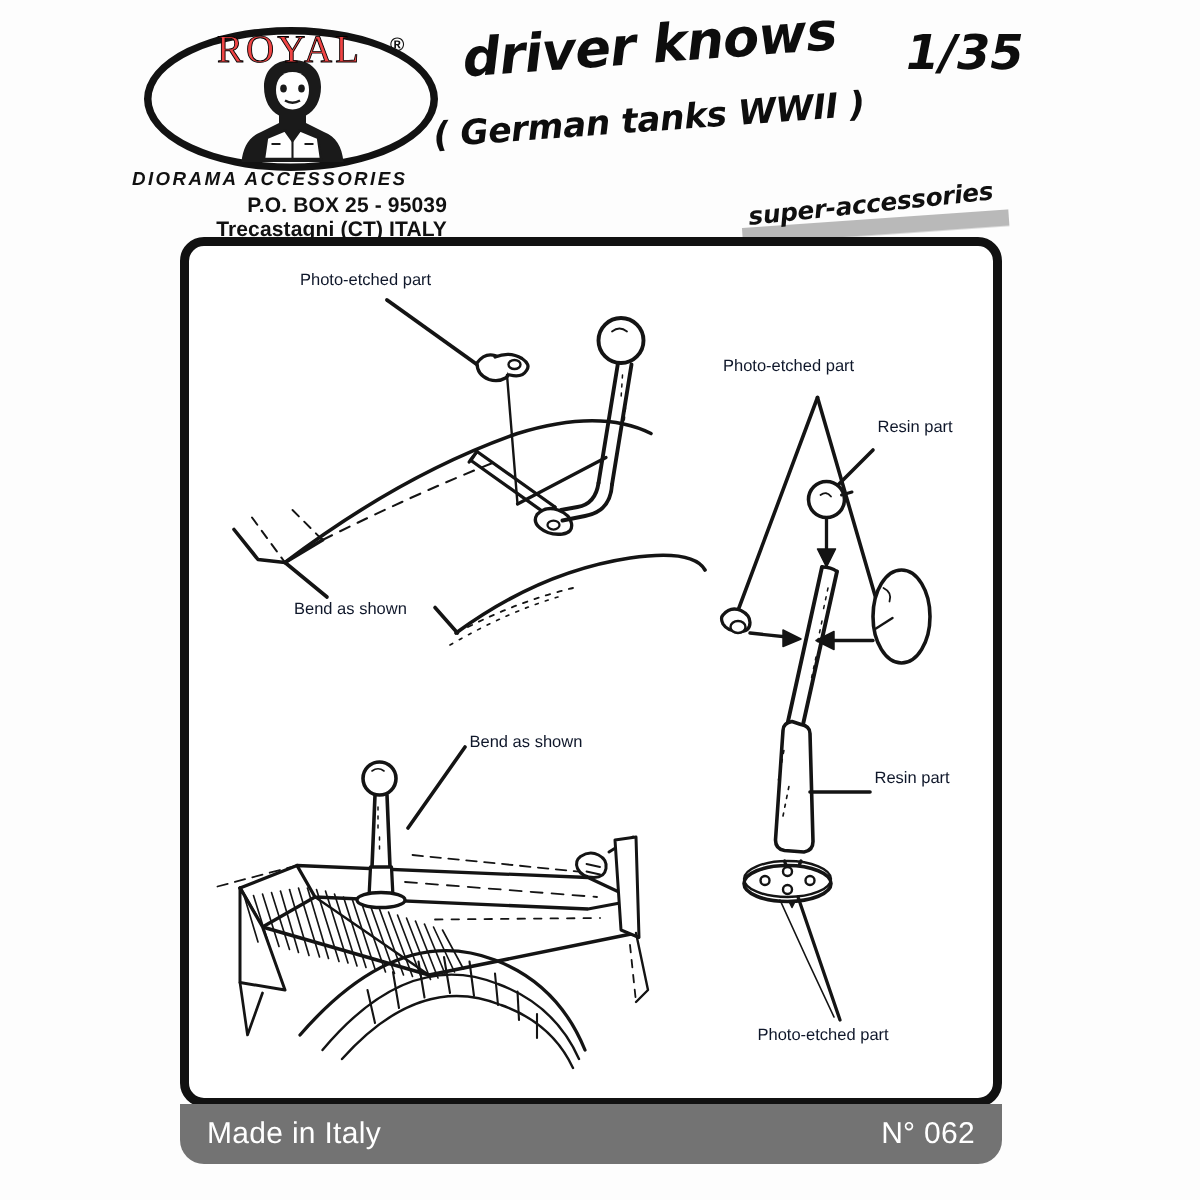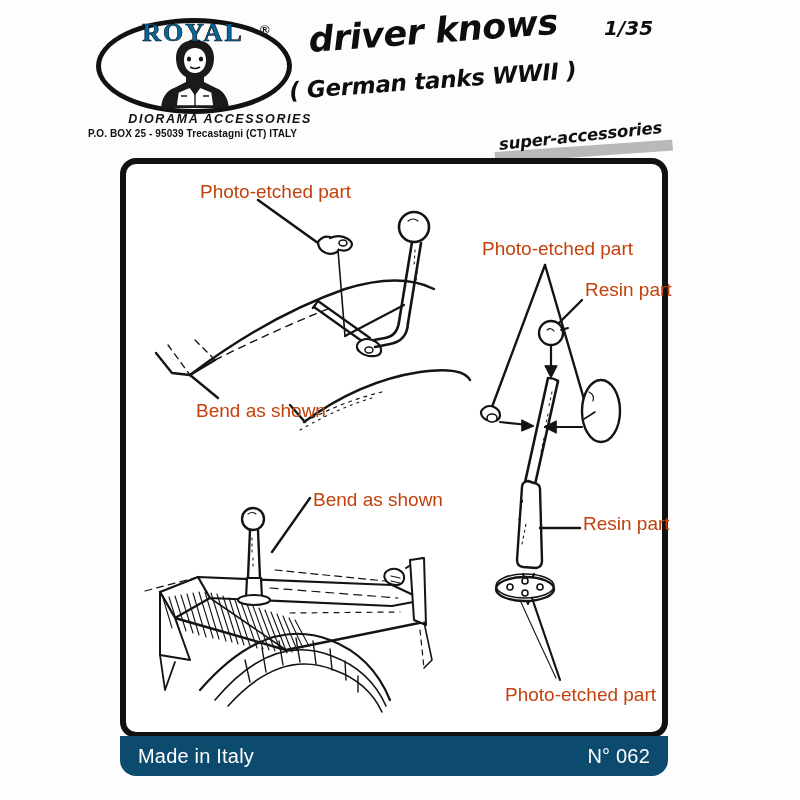--- a/index.html
+++ b/index.html
@@ -40,25 +40,25 @@
     border-radius: 50%;
     box-sizing: border-box;
   }
   .logo-word-top {
     position: absolute;
     left: 0;
     top: 6px;
     width: 210px;
     text-align: center;
     font-family: "Liberation Serif", serif;
-    font-weight: bold;
+    font-weight: normal;
     font-size: 26px;
     letter-spacing: 2px;
     -webkit-text-stroke: 0.6px #000;
-    color: #0369a1;
+    color: #ef4444;
     z-index: 4;
   }
   .logo-word-bottom {
     position: absolute;
     left: 0;
     top: 74px;
     width: 210px;
     text-align: center;
     font-family: "Liberation Serif", serif;
     font-weight: bold;
@@ -78,36 +78,36 @@
   .logo-figure {
     position: absolute;
     left: 68px;
     top: 24px;
     width: 78px;
     height: 76px;
     z-index: 3;
   }
   .logo-sub1 {
     position: absolute;
-    left: 14px;
+    left: 0;
     top: 100px;
     width: 210px;
-    text-align: right;
+    text-align: left;
     font-size: 12.5px;
     font-weight: bold;
     font-style: italic;
     letter-spacing: 1.6px;
   }
   .logo-sub2 {
     position: absolute;
     left: 0;
     top: 116px;
     width: 210px;
-    text-align: left;
-    font-size: 10px;
+    text-align: right;
+    font-size: 14px;
     font-weight: bold;
     letter-spacing: 0.1px;
   }
 
   .title-main {
     position: absolute;
     left: 310px;
     top: 20px;
     font-family: "DejaVu Sans", sans-serif;
     font-style: italic;
@@ -133,21 +133,21 @@
     color: #0d0d0d;
     white-space: nowrap;
   }
   .title-scale {
     position: absolute;
     left: 604px;
     top: 16px;
     font-family: "DejaVu Sans", sans-serif;
     font-weight: bold;
     font-style: italic;
-    font-size: 20px;
+    font-size: 32px;
     color: #0d0d0d;
   }
 
   .super-acc {
     position: absolute;
     left: 500px;
     top: 135px;
     font-family: "DejaVu Sans", sans-serif;
     font-style: italic;
     font-weight: bold;
@@ -192,41 +192,41 @@
     border-radius: 10px;
   }
 
   
   .footer-bar {
     position: absolute;
     left: 120px;
     top: 736px;
     width: 548px;
     height: 40px;
-    background: #0c4a6e;
+    background: #737373;
     border-radius: 0 0 16px 16px;
     z-index: 5;
     display: flex;
     align-items: center;
     justify-content: space-between;
     padding: 0 18px;
     box-sizing: border-box;
   }
   .footer-text {
     color: #ffffff;
     font-size: 20px;
     letter-spacing: 0.2px;
   }
 
   
   .lbl {
     position: absolute;
     font-family: "Liberation Sans", sans-serif;
-    font-size: 19px;
-    color: #c2410c;
+    font-size: 11px;
+    color: #0f172a;
     white-space: nowrap;
     z-index: 8;
   }
   .lbl-pe1 { left: 200px; top: 181px; }
   .lbl-bend1 { left: 196px; top: 400px; }
   .lbl-pe2 { left: 482px; top: 238px; }
   .lbl-resin1 { left: 585px; top: 279px; }
   .lbl-resin2 { left: 583px; top: 513px; }
   .lbl-pe3 { left: 505px; top: 684px; }
   .lbl-bend2 { left: 313px; top: 489px; }

